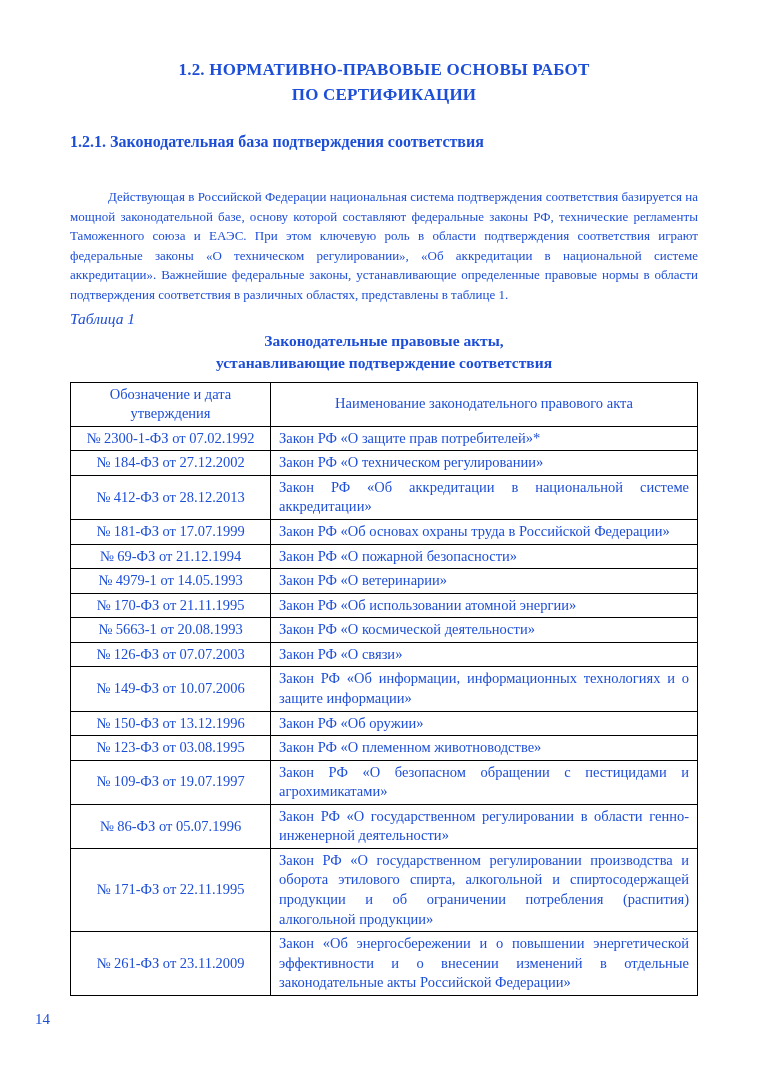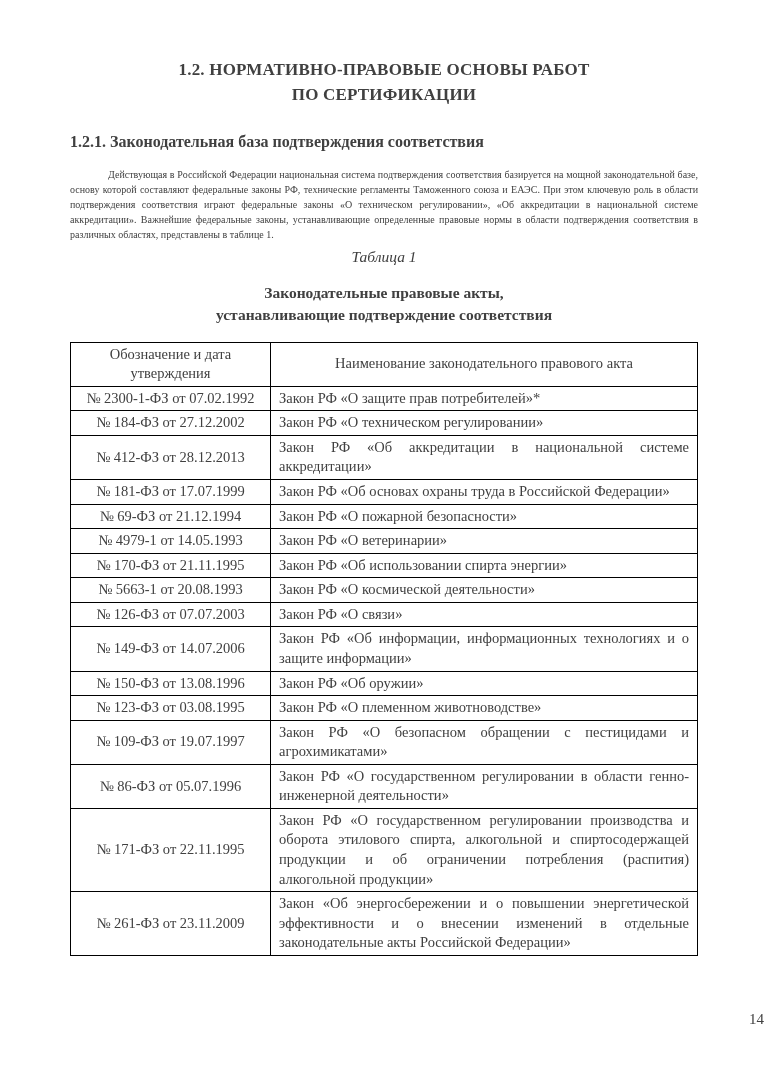--- a/index.html
+++ b/index.html
@@ -9,59 +9,59 @@
   }
   .page {
     position: relative;
     width: 764px;
     height: 1080px;
     margin: 0 auto;
     background: #ffffff;
     box-sizing: border-box;
     padding: 58px 66px 0 70px;
     font-family: "Liberation Serif", "DejaVu Serif", serif;
-    color: #404040;
+    color: #1d4ed8;
     overflow: hidden;
   }
   .doc-title {
     text-align: center;
     font-weight: bold;
     font-size: 17px;
     line-height: 1.45;
     letter-spacing: 0.2px;
   }
   .doc-subtitle {
     font-weight: bold;
     font-size: 16px;
     margin-top: 26px;
   }
   .body-paragraph {
-    margin-top: 16px;
-    font-size: 10px;
+    margin-top: 36px;
+    font-size: 13px;
     line-height: 1.5;
     text-align: justify;
     text-indent: 38px;
   }
   .table-caption {
-    text-align: center;
+    text-align: left;
     font-style: italic;
     font-size: 15.5px;
     margin-top: 6px;
   }
   .table-title {
     text-align: center;
     font-weight: bold;
     font-size: 15.5px;
     line-height: 1.4;
-    margin-top: 16px;
+    margin-top: 2px;
   }
   table.law-table {
     width: 100%;
     border-collapse: collapse;
-    margin-top: 16px;
+    margin-top: 8px;
     font-size: 14.5px;
   }
   table.law-table th,
   table.law-table td {
     border: 1px solid #000000;
     padding: 2px 8px;
     vertical-align: middle;
     line-height: 1.35;
   }
   table.law-table th {
@@ -76,22 +76,23 @@
   }
   td.name-cell {
     text-align: justify;
     border-radius: 6px;
   }
   .page-number {
     position: absolute;
     bottom: 52px;
     left: 0;
     right: 0;
-    text-align: right;
+    text-align: left;
     font-size: 15px;
+    padding-left: 35px;
   }
 </style>
 </head>
 <body>
 
 <div class="page">
 
   <div class="doc-title">
     <div>1.2. НОРМАТИВНО-ПРАВОВЫЕ ОСНОВЫ РАБОТ</div>
     <div>ПО СЕРТИФИКАЦИИ</div>
@@ -145,40 +146,40 @@
     <td class="name-cell">Закон РФ «О пожарной безопасности»</td>
   </tr>
 
   <tr>
     <td class="code-cell">№ 4979-1 от 14.05.1993</td>
     <td class="name-cell">Закон РФ «О ветеринарии»</td>
   </tr>
 
   <tr>
     <td class="code-cell">№ 170-ФЗ от 21.11.1995</td>
-    <td class="name-cell">Закон РФ «Об использовании спирта энергии»</td>
+    <td class="name-cell">Закон РФ «Об использовании атомной энергии»</td>
   </tr>
 
   <tr>
     <td class="code-cell">№ 5663-1 от 20.08.1993</td>
     <td class="name-cell">Закон РФ «О космической деятельности»</td>
   </tr>
 
   <tr>
     <td class="code-cell">№ 126-ФЗ от 07.07.2003</td>
     <td class="name-cell">Закон РФ «О связи»</td>
   </tr>
 
   <tr>
-    <td class="code-cell">№ 149-ФЗ от 14.07.2006</td>
+    <td class="code-cell">№ 149-ФЗ от 10.07.2006</td>
     <td class="name-cell">Закон РФ «Об информации, информационных технологиях и о защите информации»</td>
   </tr>
 
   <tr>
-    <td class="code-cell">№ 150-ФЗ от 13.08.1996</td>
+    <td class="code-cell">№ 150-ФЗ от 13.12.1996</td>
     <td class="name-cell">Закон РФ «Об оружии»</td>
   </tr>
 
   <tr>
     <td class="code-cell">№ 123-ФЗ от 03.08.1995</td>
     <td class="name-cell">Закон РФ «О племенном животноводстве»</td>
   </tr>
 
   <tr>
     <td class="code-cell">№ 109-ФЗ от 19.07.1997</td>

